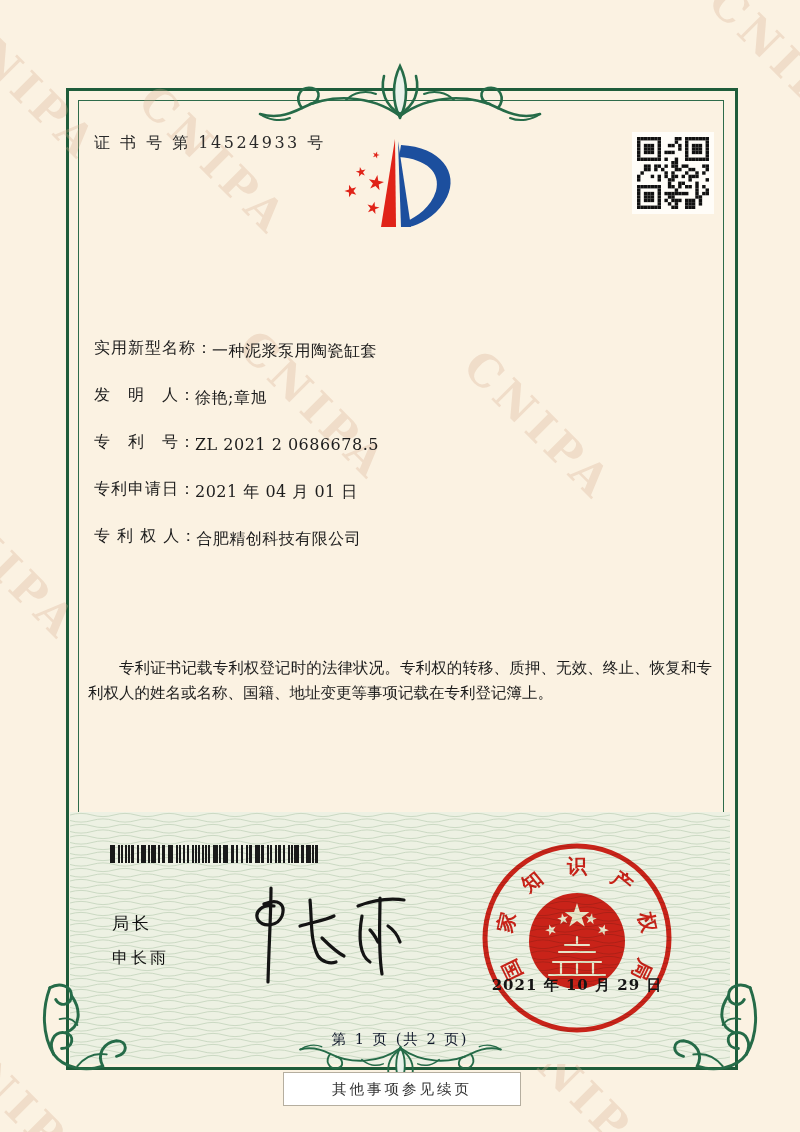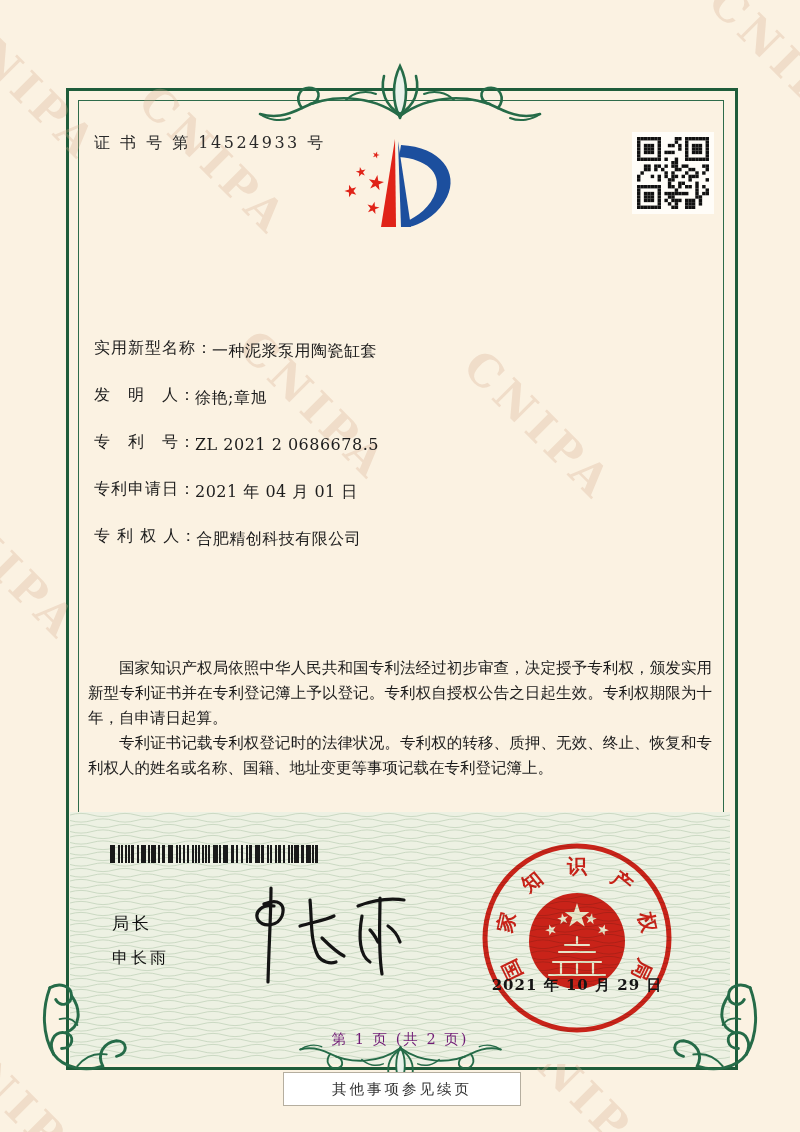--- a/index.html
+++ b/index.html
@@ -39,21 +39,21 @@
   .officer-name{position:absolute;left:112px;top:948px;font-size:16px;letter-spacing:3px;color:#111;}
   .signature{position:absolute;left:238px;top:882px;}
   .seal{position:absolute;left:481px;top:842px;width:192px;height:192px;z-index:6;mix-blend-mode:multiply;}
   .seal svg{position:absolute;left:0;top:0;}
   .seal-ring{position:absolute;left:0;top:0;width:192px;height:192px;}
   .seal-ring span{position:absolute;left:50%;top:50%;font-size:20px;font-weight:bold;color:#d9251c;
                   font-family:"DejaVu Serif",serif;}
   .seal-date{position:absolute;left:489px;top:976px;width:176px;text-align:center;z-index:7;
              font-size:15px;font-weight:bold;letter-spacing:1px;color:#141414;}
   .pageinfo{position:absolute;left:0;top:1030px;width:800px;text-align:center;font-size:14.5px;
-            letter-spacing:2px;color:#701a75;z-index:6;}
+            letter-spacing:2px;color:#0f172a;z-index:6;}
   .contbox{position:absolute;left:283px;top:1072px;width:236px;height:32px;line-height:32px;
            background:#ffffff;border:1px solid #b5ae9f;text-align:center;font-size:14.5px;
            letter-spacing:3px;color:#333;z-index:6;}
   .defs{position:absolute;width:0;height:0;overflow:hidden;}
 </style>
 </head>
 <body>
 
 <svg class="defs" aria-hidden="true">
   <defs>
@@ -394,21 +394,20 @@
       <span class="flabel">专　利　号</span><span>：</span><span class="fvalue">ZL 2021 2 0686678.5</span>
     </div>
     <div class="frow" style="top:479px">
       <span class="flabel">专利申请日</span><span>：</span><span class="fvalue">2021 年 04 月 01 日</span>
     </div>
     <div class="frow" style="top:526px">
       <span class="flabel">专 利 权 人</span><span>：</span><span class="fvalue">合肥精创科技有限公司</span>
     </div>
 
     <div class="bodytext">
-      <p>国家知识产权局依照中华人民共和国专利法经过初步审查，决定授予专利权，颁发实用新型专利证书并在专利登记簿上予以登记。专利权自授权公告之日起生效。专利权期限为十年，自申请日起算。</p>
       <p>专利证书记载专利权登记时的法律状况。专利权的转移、质押、无效、终止、恢复和专利权人的姓名或名称、国籍、地址变更等事项记载在专利登记簿上。</p>
     </div>
 
     <svg id="barcode-svg" class="barcode" width="212" height="18">
         <rect x="0" y="0" width="5" height="18" fill="#1a1a1a"></rect>
         <rect x="8" y="0" width="2" height="18" fill="#1a1a1a"></rect>
         <rect x="11" y="0" width="2" height="18" fill="#1a1a1a"></rect>
         <rect x="15" y="0" width="2" height="18" fill="#1a1a1a"></rect>
         <rect x="18" y="0" width="2" height="18" fill="#1a1a1a"></rect>
         <rect x="21" y="0" width="3" height="18" fill="#1a1a1a"></rect>

